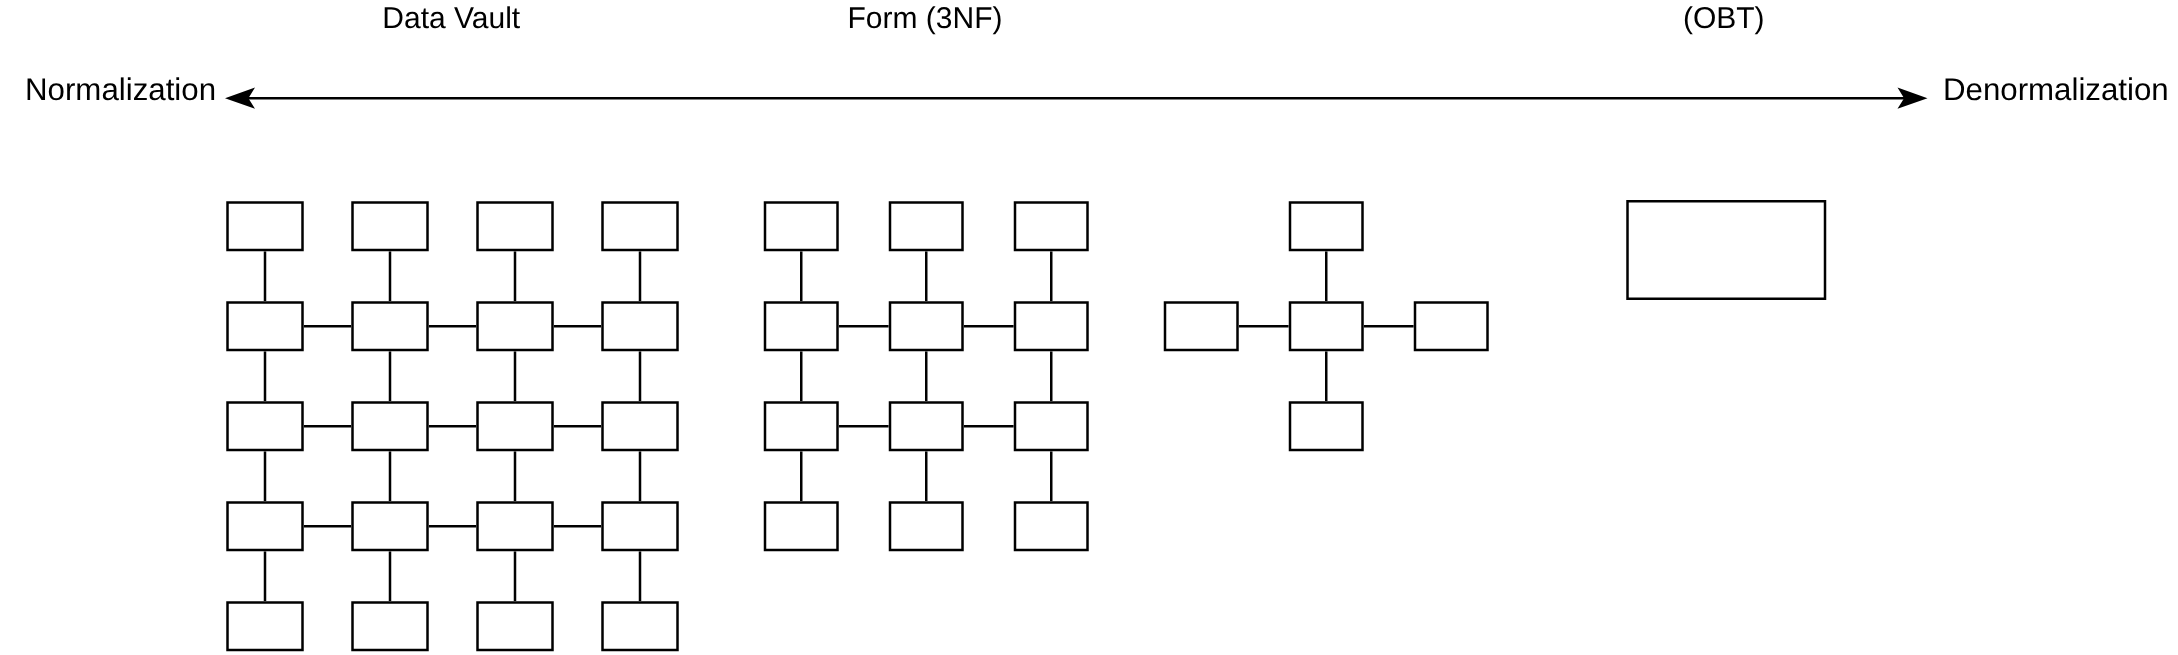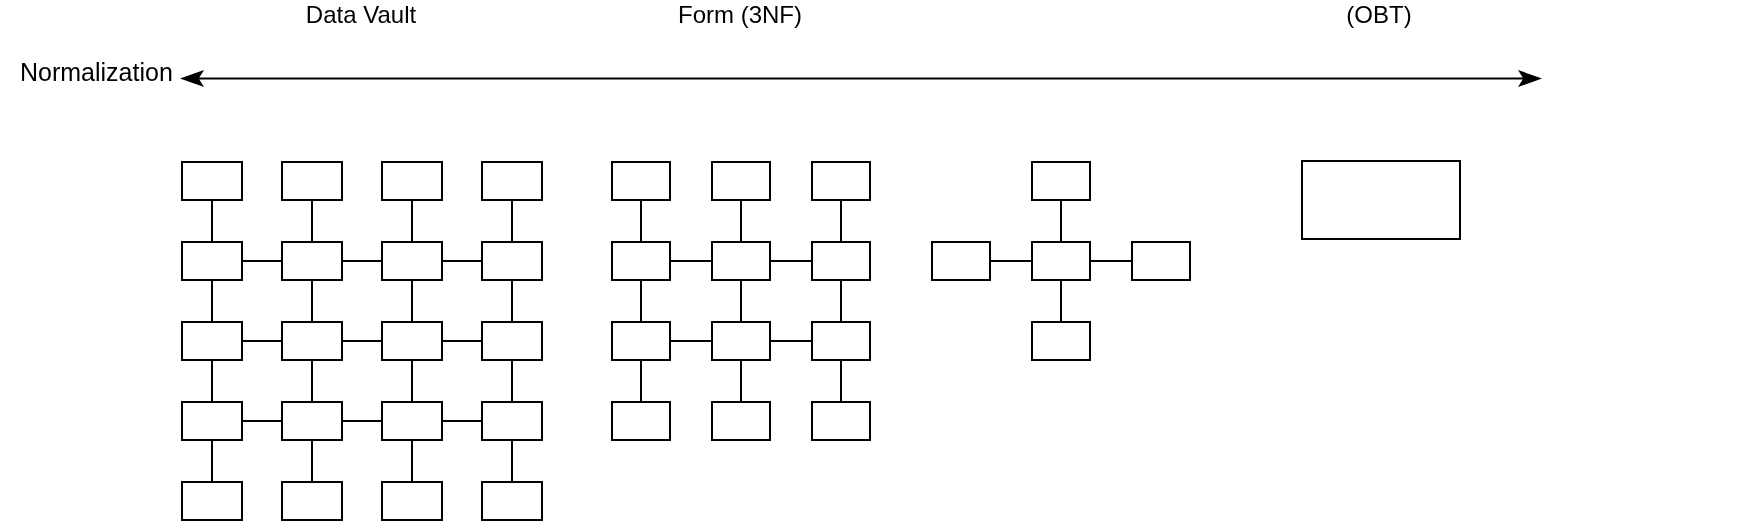--- a/index.html
+++ b/index.html
@@ -36,20 +36,21 @@
     background: #ffffff;
     border: 2px solid #000000;
   }
   .connector { position: absolute; background: #000000; }
 </style>
 </head>
 <body>
 
 <div class="canvas">
   <div class="end-label left">Normalization</div>
+  <div class="end-label right">Denormalization</div>
   <svg class="arrow-svg" id="arrow-svg" width="1742" height="120">
       <line x1="196.8" x2="1525.2" y1="78.5" y2="78.5" stroke="#000000" stroke-width="2"></line>
       <polygon points="180,78.5 204,70 198.72,78.5 204,87" fill="#000000"></polygon>
       <polygon points="1542,78.5 1518,70 1523.28,78.5 1518,87" fill="#000000"></polygon>
     </svg>
   <div id="approach-labels">
       <div class="approach-label" style="left: 201px;">
         <div>Data Vault</div>
       </div>
       <div class="approach-label" style="left: 580px;">

